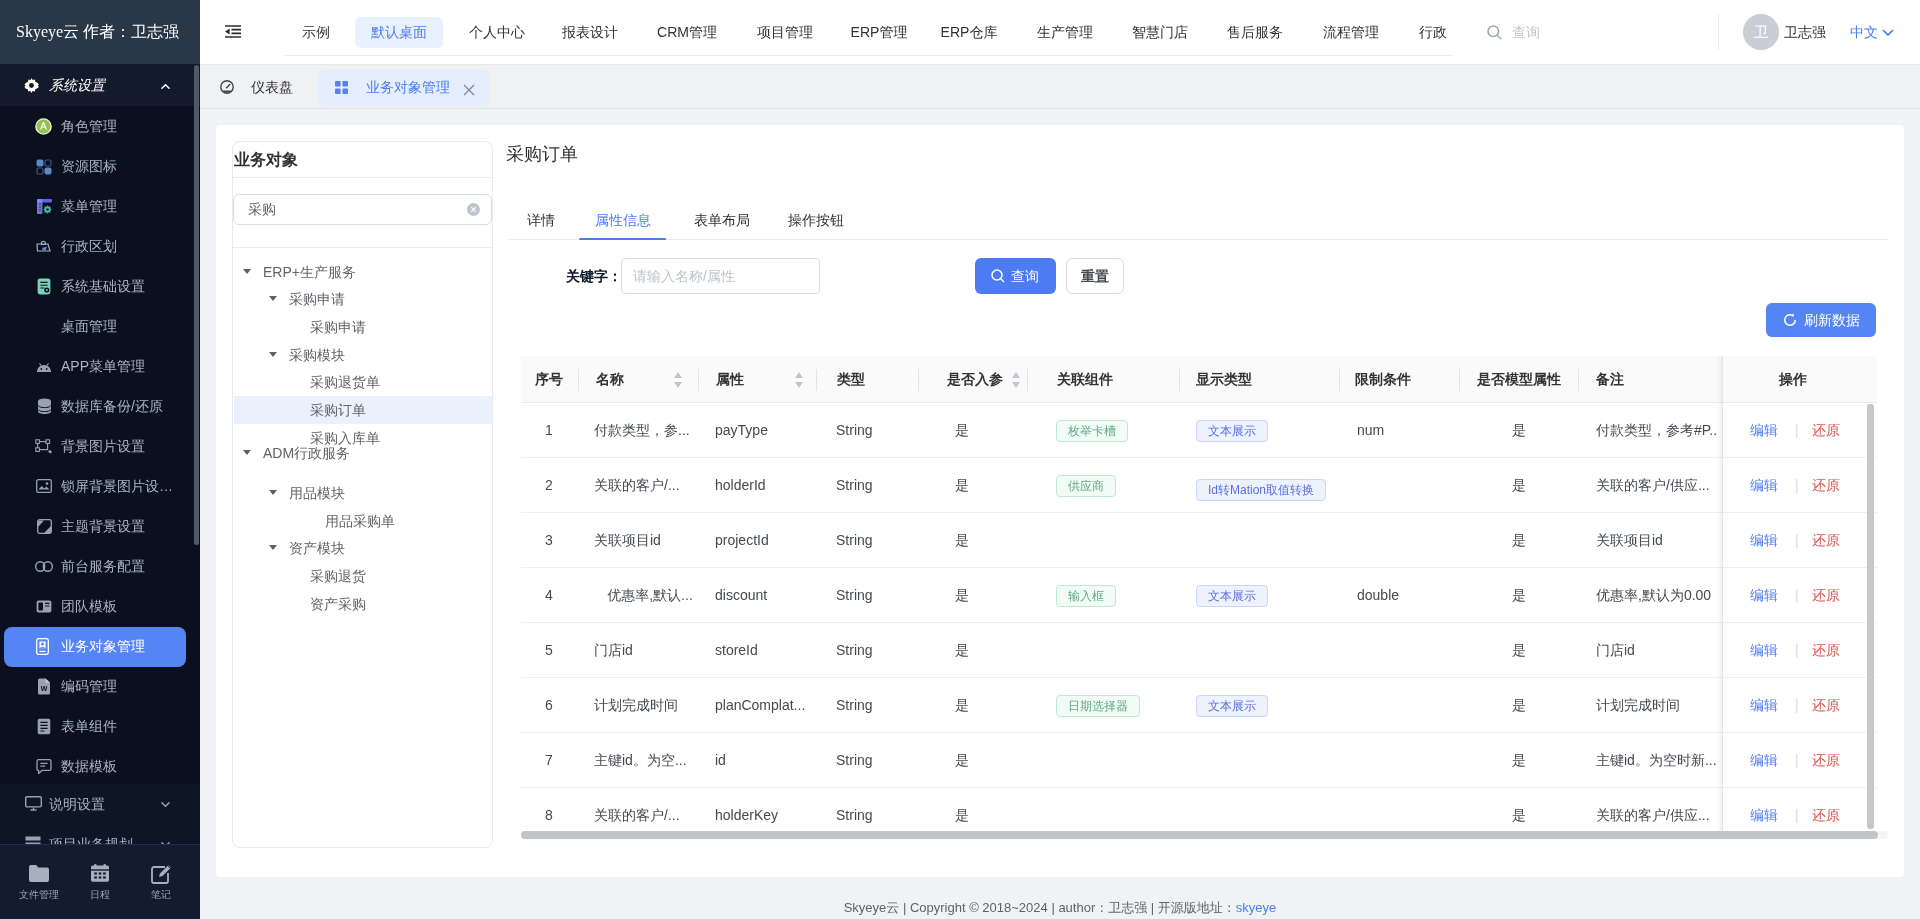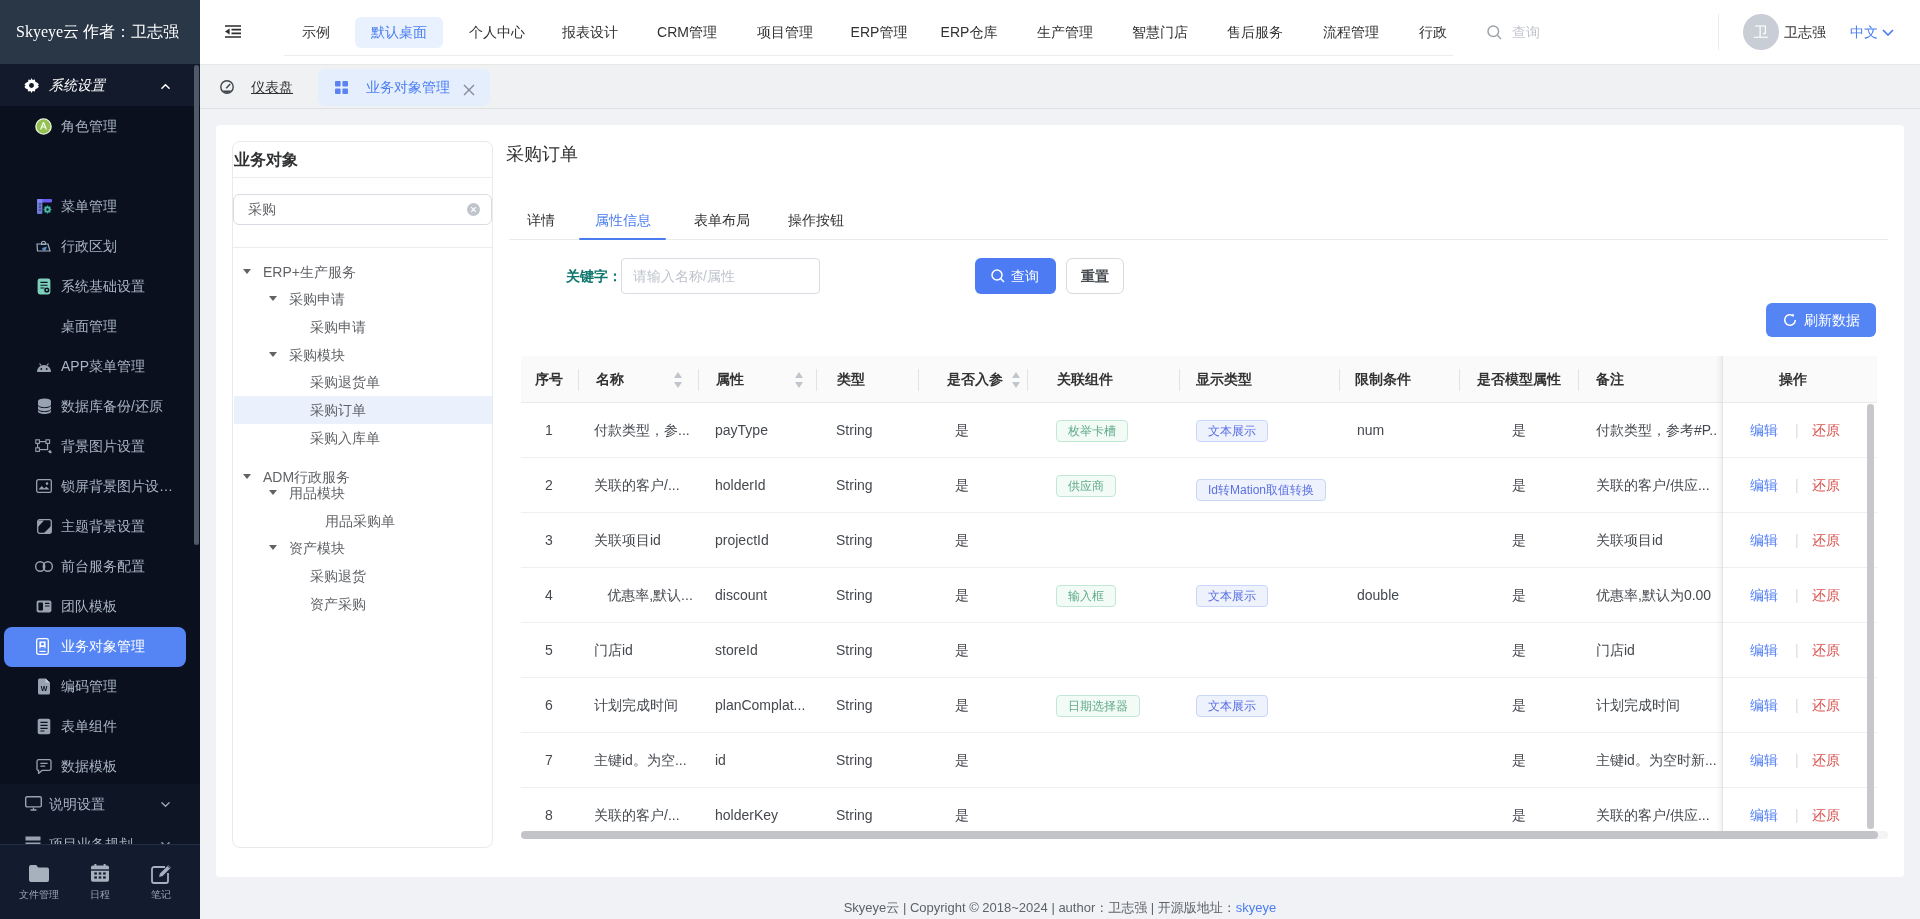--- a/index.html
+++ b/index.html
@@ -55,20 +55,29 @@
       </svg>
 </div>
 <div class="abs" style="left:0;top:106px;width:200px;height:678px;background:#0a101d;"></div>
 <div class="mrow" style="top:106px;">
       <svg class="ic" style="left:35px;top:12px;width:17px;height:17px;" viewBox="0 0 17 17">
         <circle cx="8.5" cy="8.5" r="7.6" fill="#93c153" stroke="#e8f3d8" stroke-width="1.4"></circle>
         <path d="M8.5 4.2L5.6 11.5M8.5 4.2l2.9 7.3M6.6 9h3.8" stroke="#fff" stroke-width="1.1" fill="none"></path>
       </svg>
       <span class="txt">角色管理</span>
     </div>
+<div class="mrow" style="top:146px;">
+      <svg class="ic" style="left:36px;top:13px;width:16px;height:16px;" viewBox="0 0 16 16">
+        <rect x="0.5" y="0.5" width="7" height="7" rx="2" fill="#5b8ac6"></rect>
+        <rect x="9" y="1" width="6" height="6" rx="1.6" fill="none" stroke="#3d567c" stroke-width="1.2"></rect>
+        <rect x="1" y="9" width="6" height="6" rx="1.6" fill="none" stroke="#3d567c" stroke-width="1.2"></rect>
+        <rect x="8.5" y="8.5" width="7" height="7" rx="2" fill="#5b8ac6"></rect>
+      </svg>
+      <span class="txt">资源图标</span>
+    </div>
 <div class="mrow" style="top:186px;">
       <svg class="ic" style="left:36px;top:12px;width:17px;height:17px;" viewBox="0 0 17 17">
         <rect x="1" y="1" width="15" height="3.4" rx="1" fill="#6a5df0"></rect>
         <rect x="1" y="1" width="5.4" height="15" rx="1" fill="#7f8df5" opacity="0.85"></rect>
         <path d="M3 6h2M3 9h2M3 12h2" stroke="#2a3350" stroke-width="1"></path>
         <circle cx="11.5" cy="11.5" r="3.2" fill="#49b9a5"></circle>
         <circle cx="11.5" cy="11.5" r="1.2" fill="#0a101d"></circle>
         <path d="M11.5 7.6v1M11.5 14.4v1M7.6 11.5h1M14.4 11.5h1M8.7 8.7l.8.8M13.5 13.5l.8.8M8.7 14.3l.8-.8M13.5 9.5l.8-.8" stroke="#49b9a5" stroke-width="1.1"></path>
       </svg>
       <span class="txt">菜单管理</span>
@@ -267,21 +276,21 @@
 <svg class="abs" style="left:1682px;top:29px;" width="12" height="7" viewBox="0 0 12 7">
       <path d="M1 1l5 5 5-5" stroke="#4a7df0" stroke-width="1.7" fill="none"></path>
     </svg>
 </div>
 <div id="tabstrip">
 <svg class="abs" style="left:20px;top:15px;" width="14" height="14" viewBox="0 0 14 14">
 <circle cx="7" cy="7" r="6.2" fill="none" stroke="#40454c" stroke-width="1.4"></circle>
 <path d="M6.2 8.2L10.2 3.9" stroke="#40454c" stroke-width="1.5"></path>
 <path d="M2.7 10.4a5 5 0 0 0 8.6 0z" fill="#40454c"></path>
     </svg>
-<div class="abs" style="left:51px;top:0;height:50px;line-height:44px;color:#303133;text-decoration:underline;">仪表盘</div>
+<div class="abs" style="left:51px;top:0;height:50px;line-height:44px;color:#303133;">仪表盘</div>
 <div class="abs" style="left:118px;top:4px;width:172px;height:37px;background:#e4eefc;border-radius:8px;"></div>
 <svg class="abs" style="left:135px;top:16px;" width="13" height="13" viewBox="0 0 13 13">
 <g fill="#5b82f0">
         <rect x="0" y="0" width="5.6" height="5.6" rx="1"></rect>
         <rect x="7.4" y="0" width="5.6" height="5.6" rx="1"></rect>
         <rect x="0" y="7.4" width="5.6" height="5.6" rx="1"></rect>
         <rect x="7.4" y="7.4" width="5.6" height="5.6" rx="1"></rect>
       </g>
     </svg>
 <div class="abs" style="left:166px;top:0;height:44px;line-height:44px;color:#4b7df2;">业务对象管理</div>
@@ -317,21 +326,21 @@
       </div>
 <div class="trow" style="top:226px;">
         <span class="abs" style="left:76px;">采购退货单</span>
       </div>
 <div class="trow" style="top:254px;background:#eaf1fd;">
         <span class="abs" style="left:76px;">采购订单</span>
       </div>
 <div class="trow" style="top:282px;">
         <span class="abs" style="left:76px;">采购入库单</span>
       </div>
-<div class="trow" style="top:321px;padding-left:9px;">
+<div class="trow" style="top:297px;padding-left:9px;">
         <span class="caret" style="left:9px;"></span>
         <span class="abs" style="left:29px;">ADM行政服务</span>
       </div>
 <div class="trow" style="top:337px;">
         <span class="caret" style="left:35px;"></span>
         <span class="abs" style="left:55px;">用品模块</span>
       </div>
 <div class="trow" style="top:365px;margin-left:15px;">
         <span class="abs" style="left:76px;">用品采购单</span>
       </div>
@@ -346,21 +355,21 @@
         <span class="abs" style="left:76px;">资产采购</span>
       </div>
 </div>
 <div class="abs" style="left:290px;top:17px;height:25px;line-height:25px;font-size:18px;font-weight:500;color:#303133;">采购订单</div>
 <div class="abs" style="left:325px;top:81px;height:28px;line-height:28px;color:#303133;transform:translateX(-50%);white-space:nowrap;">详情</div>
 <div class="abs" style="left:407px;top:81px;height:28px;line-height:28px;color:#4a7cf0;transform:translateX(-50%);white-space:nowrap;">属性信息</div>
 <div class="abs" style="left:506px;top:81px;height:28px;line-height:28px;color:#303133;transform:translateX(-50%);white-space:nowrap;">表单布局</div>
 <div class="abs" style="left:600px;top:81px;height:28px;line-height:28px;color:#303133;transform:translateX(-50%);white-space:nowrap;">操作按钮</div>
 <div class="abs" style="left:293px;top:114px;width:1379px;height:1px;background:#e9ebee;"></div>
 <div class="abs" style="left:363px;top:112.5px;width:87px;height:2.5px;background:#4a7cf0;border-radius:2px;"></div>
-<div class="abs" style="left:350px;top:133px;width:64px;height:36px;line-height:36px;font-weight:bold;color:#0f766e;">关键字：</div>
+<div class="abs" style="left:350px;top:133px;width:64px;height:36px;line-height:36px;font-weight:bold;color:#0f172a;">关键字：</div>
 <div class="abs" style="left:405px;top:133px;width:199px;height:36px;border:1px solid #d9dce3;border-radius:4px;"></div>
 <div class="abs" style="left:417px;top:133px;height:36px;line-height:36px;color:#bfc4cc;">请输入名称/属性</div>
 <div class="abs" style="left:759px;top:133px;width:81px;height:36px;background:#4c7bf4;border-radius:6px;color:#fff;">
 <svg class="abs" style="left:16px;top:11px;" width="14" height="14" viewBox="0 0 14 14">
         <circle cx="6" cy="6" r="5" fill="none" stroke="#fff" stroke-width="1.5"></circle>
         <path d="M9.8 9.8L13 13" stroke="#fff" stroke-width="1.5"></path>
       </svg>
 <span class="abs" style="left:36px;top:0;height:36px;line-height:36px;">查询</span>
     </div>
 <div class="abs" style="left:850px;top:133px;width:58px;height:36px;background:#fff;border:1px solid #d8dade;border-radius:6px;text-align:center;line-height:34px;color:#45494f;font-weight:bold;">重置</div>

